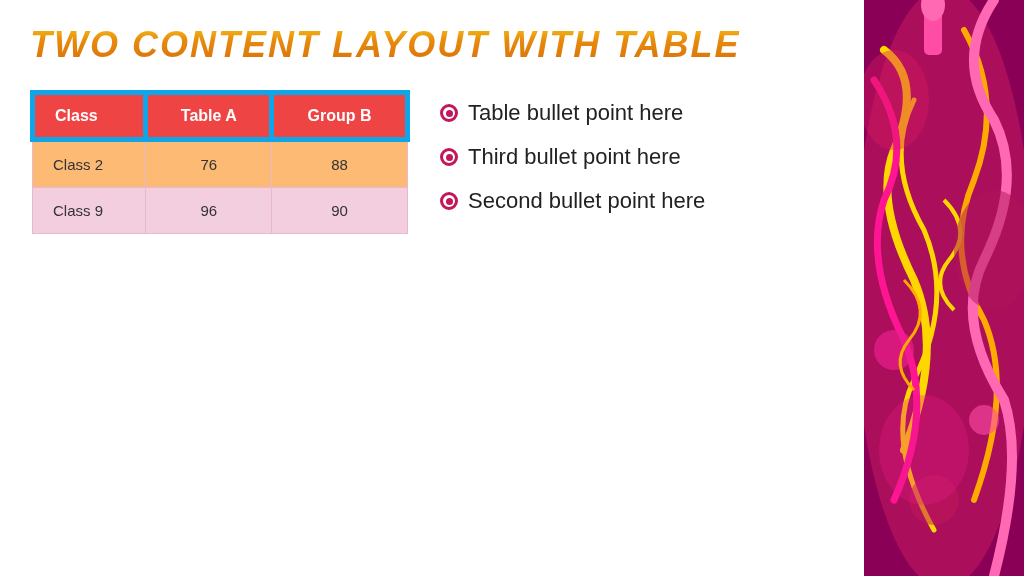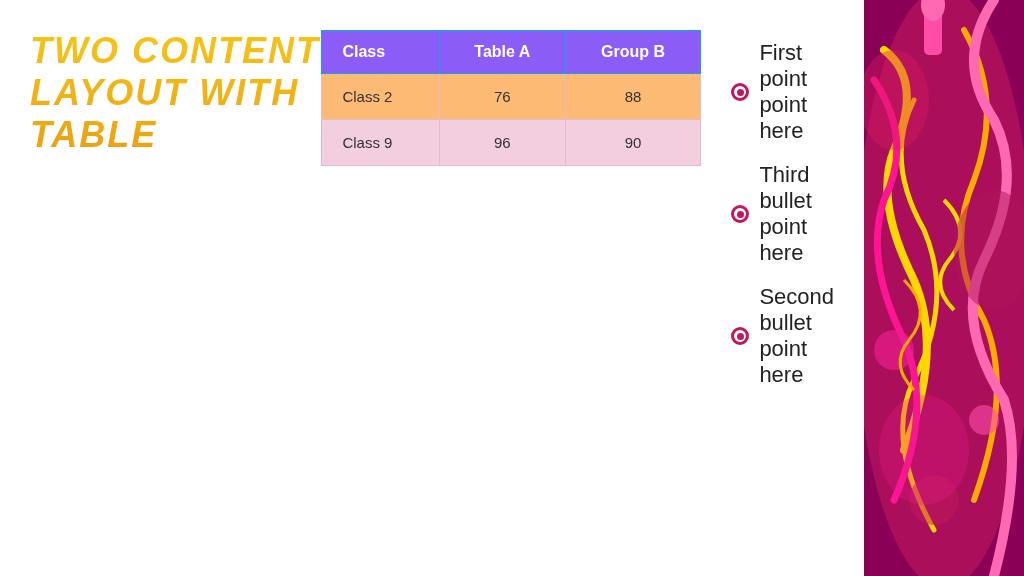--- a/index.html
+++ b/index.html
@@ -8,22 +8,23 @@
       width: 1024px;
       height: 576px;
       overflow: hidden;
       font-family: Arial, sans-serif;
       background: #fff;
       display: flex;
     }
 
     .main-content {
       flex: 1;
-      padding: 30px 30px 20px 30px;
-      display: flex;
+      padding: 24px 30px 20px 30px;
+      display: flex;
+      flex-direction: column;
     }
 
     .title {
       font-size: 36px;
       font-weight: 900;
       text-transform: uppercase;
       letter-spacing: 2px;
       margin-bottom: 24px;
       
       background: linear-gradient(180deg, #f5c518 0%, #e8890c 40%, #d4700a 100%);
@@ -44,27 +45,27 @@
     .table-section {
       flex: 0 0 auto;
     }
 
     table {
       border-collapse: collapse;
       min-width: 380px;
     }
 
     table thead tr th {
-      background-color: #8b5cf6;
+      background-color: #ef4444;
       color: #fff;
       font-weight: bold;
       padding: 12px 20px;
       text-align: center;
       font-size: 16px;
-      border: 1px solid #0ea5e9;
+      border: 5px solid #0ea5e9;
       margin-top: 17px;
     }
 
     table thead tr th:first-child {
       text-align: left;
     }
 
     table tbody tr {
       background-color: #f9e4ed;
     }
@@ -170,21 +171,21 @@
               <td>96</td>
               <td>90</td>
             </tr>
           </tbody>
       </table>
     </div>
 
     <div class="bullet-section" id="bullet-section">
     <div class="bullet-item">
           <div class="bullet-dot"></div>
-          <span>First point point here</span>
+          <span>Table bullet point here</span>
         </div>
         <div class="bullet-item">
           <div class="bullet-dot"></div>
           <span>Third bullet point here</span>
         </div>
         <div class="bullet-item">
           <div class="bullet-dot"></div>
           <span>Second bullet point here</span>
         </div>
       </div>

